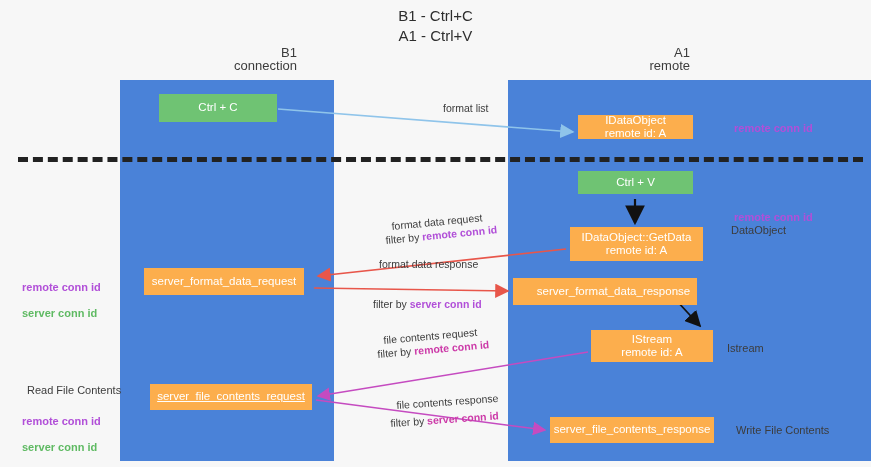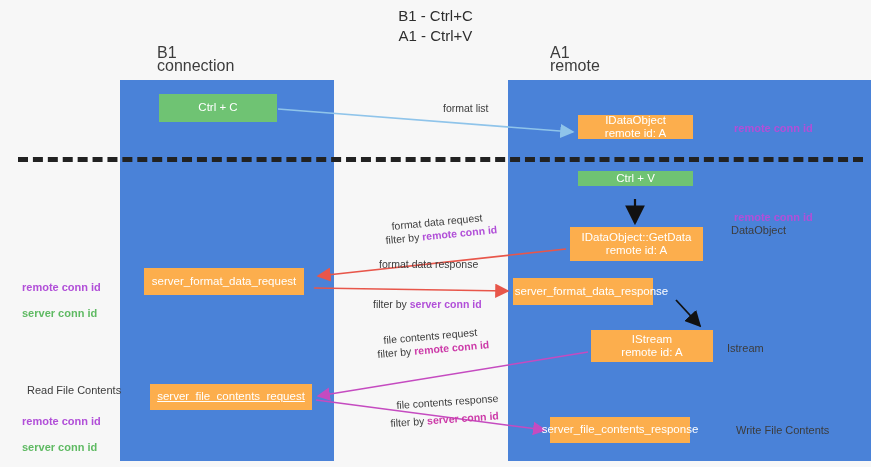--- a/index.html
+++ b/index.html
@@ -16,22 +16,22 @@
     position:absolute;
     background:#4a82d8;
   }
   #lane-b1{left:120px;top:80px;width:214px;height:381px;}
   #lane-a1{left:508px;top:80px;width:562px;height:381px;}
   
 
   
   .col-head{
     position:absolute;
-    text-align:left;
-    font-size:16px;
+    text-align:right;
+    font-size:13px;
     color:#3c3c3c;
     line-height:13px;
     white-space:pre-line;
   }
   #head-b1{left:157px;top:46px;width:140px;}
   #head-a1{left:550px;top:46px;width:140px;}
 
   #title{
     position:absolute;left:0;top:6px;width:871px;
     text-align:center;font-size:15px;color:#2e2e2e;
@@ -48,27 +48,27 @@
     font-size:11.5px;
     line-height:13.5px;
     white-space:pre-line;
     padding:2px 4px;
   }
   .green{background:#6fc373;}
   .orange{background:#fcae4d;}
 
   #n-ctrlc   {left:159px;top:94px;width:118px;height:28px;}
   #n-idataobj{left:578px;top:115px;width:115px;height:24px;}
-  #n-ctrlv   {left:578px;top:171px;width:115px;height:15px;}
+  #n-ctrlv   {left:578px;top:171px;width:115px;height:23px;}
   #n-getdata {left:570px;top:227px;width:133px;height:34px;}
   #n-sfdreq  {left:144px;top:268px;width:160px;height:27px;}
-  #n-sfdres  {left:513px;top:278px;width:140px;height:27px;padding-left:21px;}
+  #n-sfdres  {left:513px;top:278px;width:184px;height:27px;padding-left:21px;}
   #n-istream {left:591px;top:330px;width:122px;height:32px;}
   #n-sfcreq  {left:150px;top:384px;width:162px;height:26px;text-decoration:underline;}
-  #n-sfcres  {left:550px;top:417px;width:140px;height:26px;}
+  #n-sfcres  {left:550px;top:417px;width:164px;height:26px;}
 
   
   .side{
     position:absolute;
     font-size:11px;
     line-height:13px;
     white-space:pre-line;
   }
   .purple{color:#b14fd8;font-weight:bold;}
   .green-t{color:#5fba63;font-weight:bold;}

